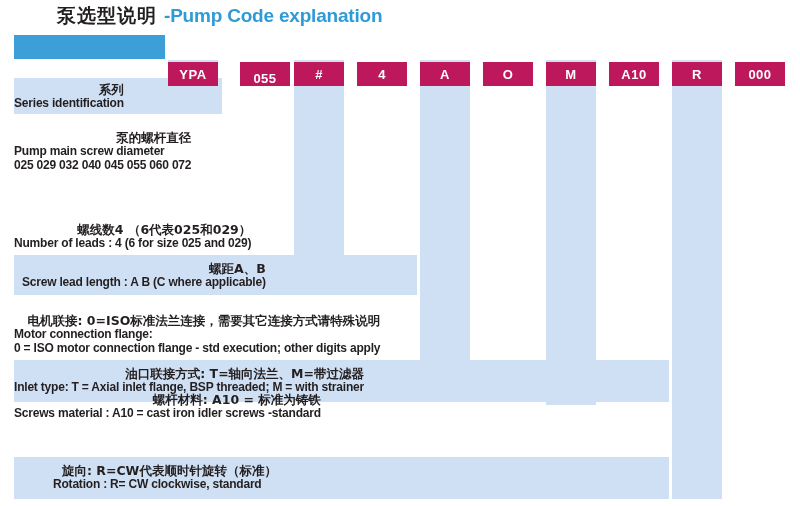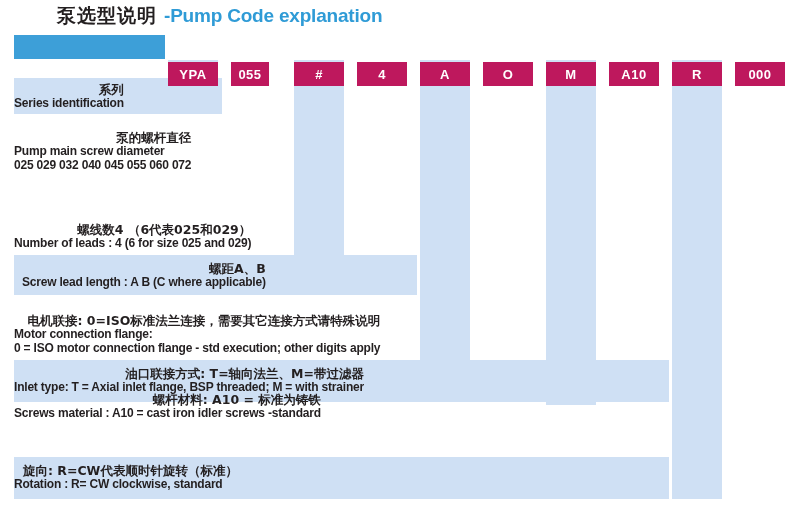--- a/index.html
+++ b/index.html
@@ -130,21 +130,21 @@
   <div class="vband" style="left:294px; top:60px;  width:50px; height:195px;"></div>
   <div class="vband" style="left:420px; top:60px;  width:50px; height:300px;"></div>
   <div class="vband" style="left:546px; top:60px;  width:50px; height:345px;"></div>
   <div class="vband" style="left:672px; top:60px;  width:50px; height:439px;"></div>
 
   <div id="header-left-bar"></div>
 
   <div class="codebox" style="left:168px; width:50px;">
       <span>YPA</span>
     </div>
-  <div class="codebox" style="left:231px; width:38px;">
+  <div class="codebox" style="left:240px; width:50px;align-items:flex-end;">
       <span>055</span>
     </div>
   <div class="codebox" style="left:294px; width:50px;">
       <span>#</span>
     </div>
   <div class="codebox" style="left:357px; width:50px;">
       <span>4</span>
     </div>
   <div class="codebox" style="left:420px; width:50px;">
       <span>A</span>
@@ -195,18 +195,18 @@
   <div class="desc" style="top:366px;">
     <div class="cn">油口联接方式: T=轴向法兰、M=带过滤器</div>
     <div class="en">Inlet type: T = Axial inlet flange, BSP threaded; M = with strainer</div>
   </div>
 
   <div class="desc" style="top:392px;">
     <div class="cn">螺杆材料: A10 = 标准为铸铁</div>
     <div class="en">Screws material : A10 = cast iron idler screws -standard</div>
   </div>
 
-  <div class="desc" style="top:463px;">
+  <div class="desc" style="top:463px;padding-left:39px;">
     <div class="cn indent">旋向: R=CW代表顺时针旋转（标准）</div>
     <div class="en">Rotation : R= CW clockwise, standard</div>
   </div>
 
 </div>
 
 </body></html>

